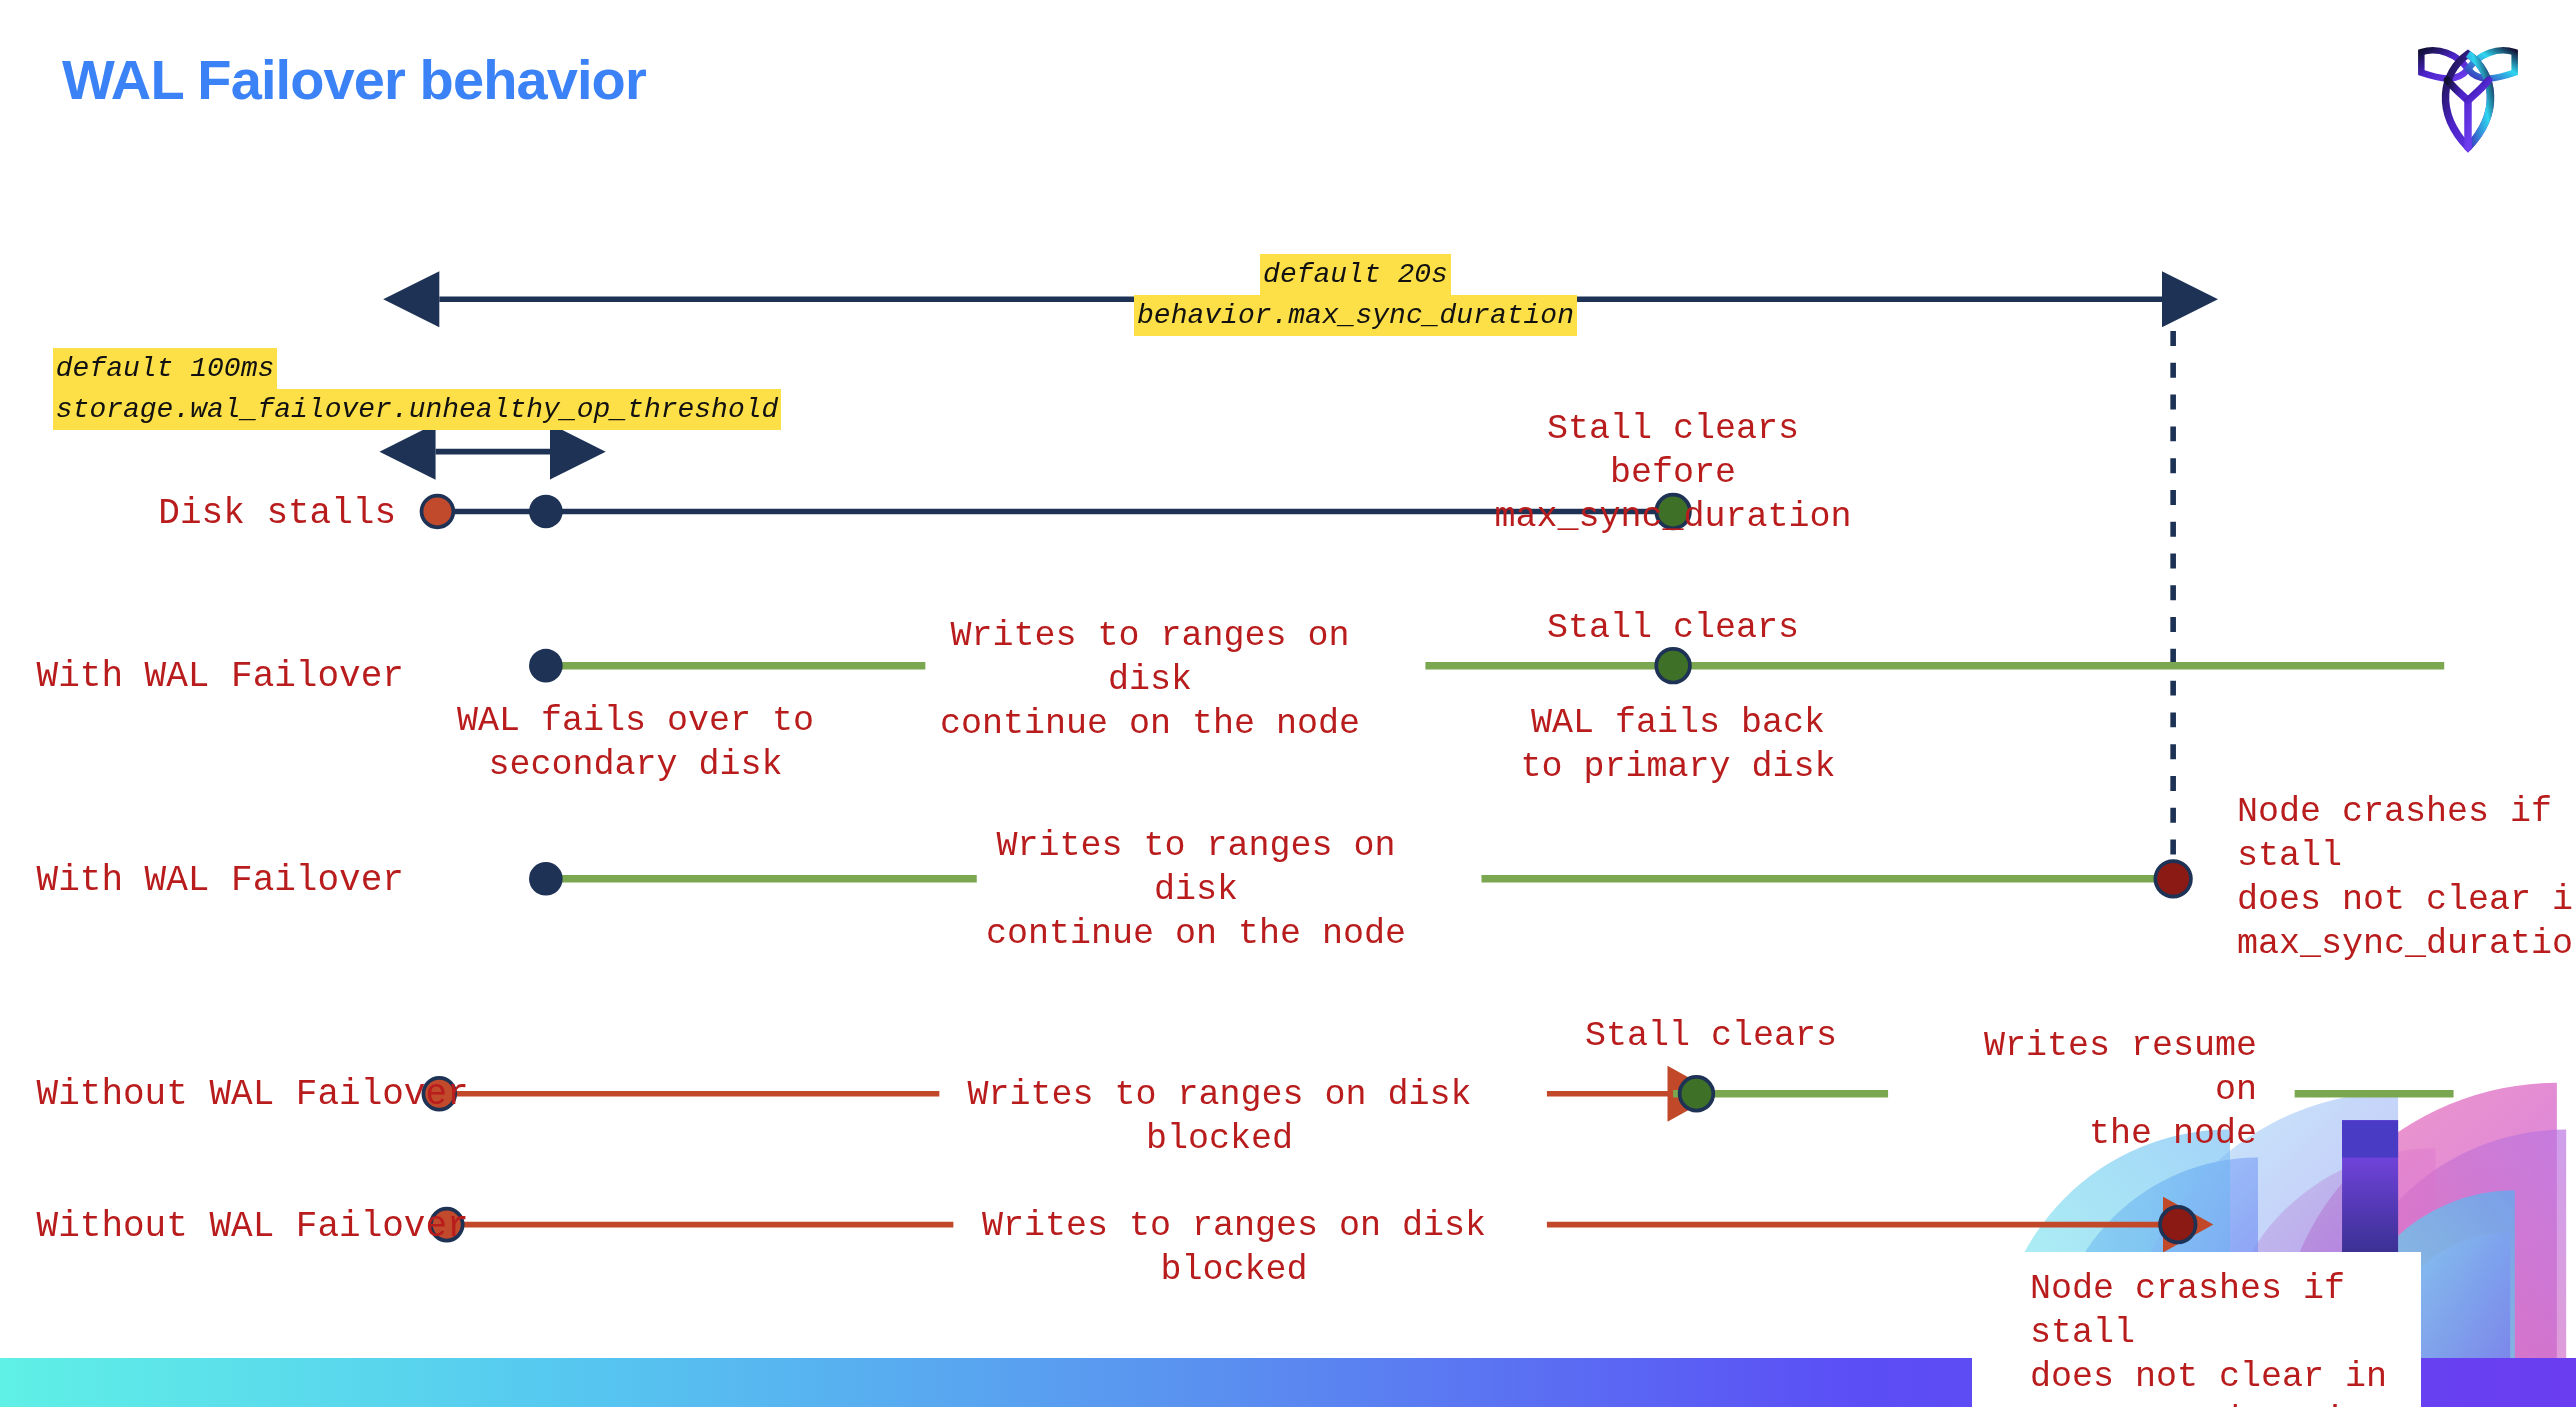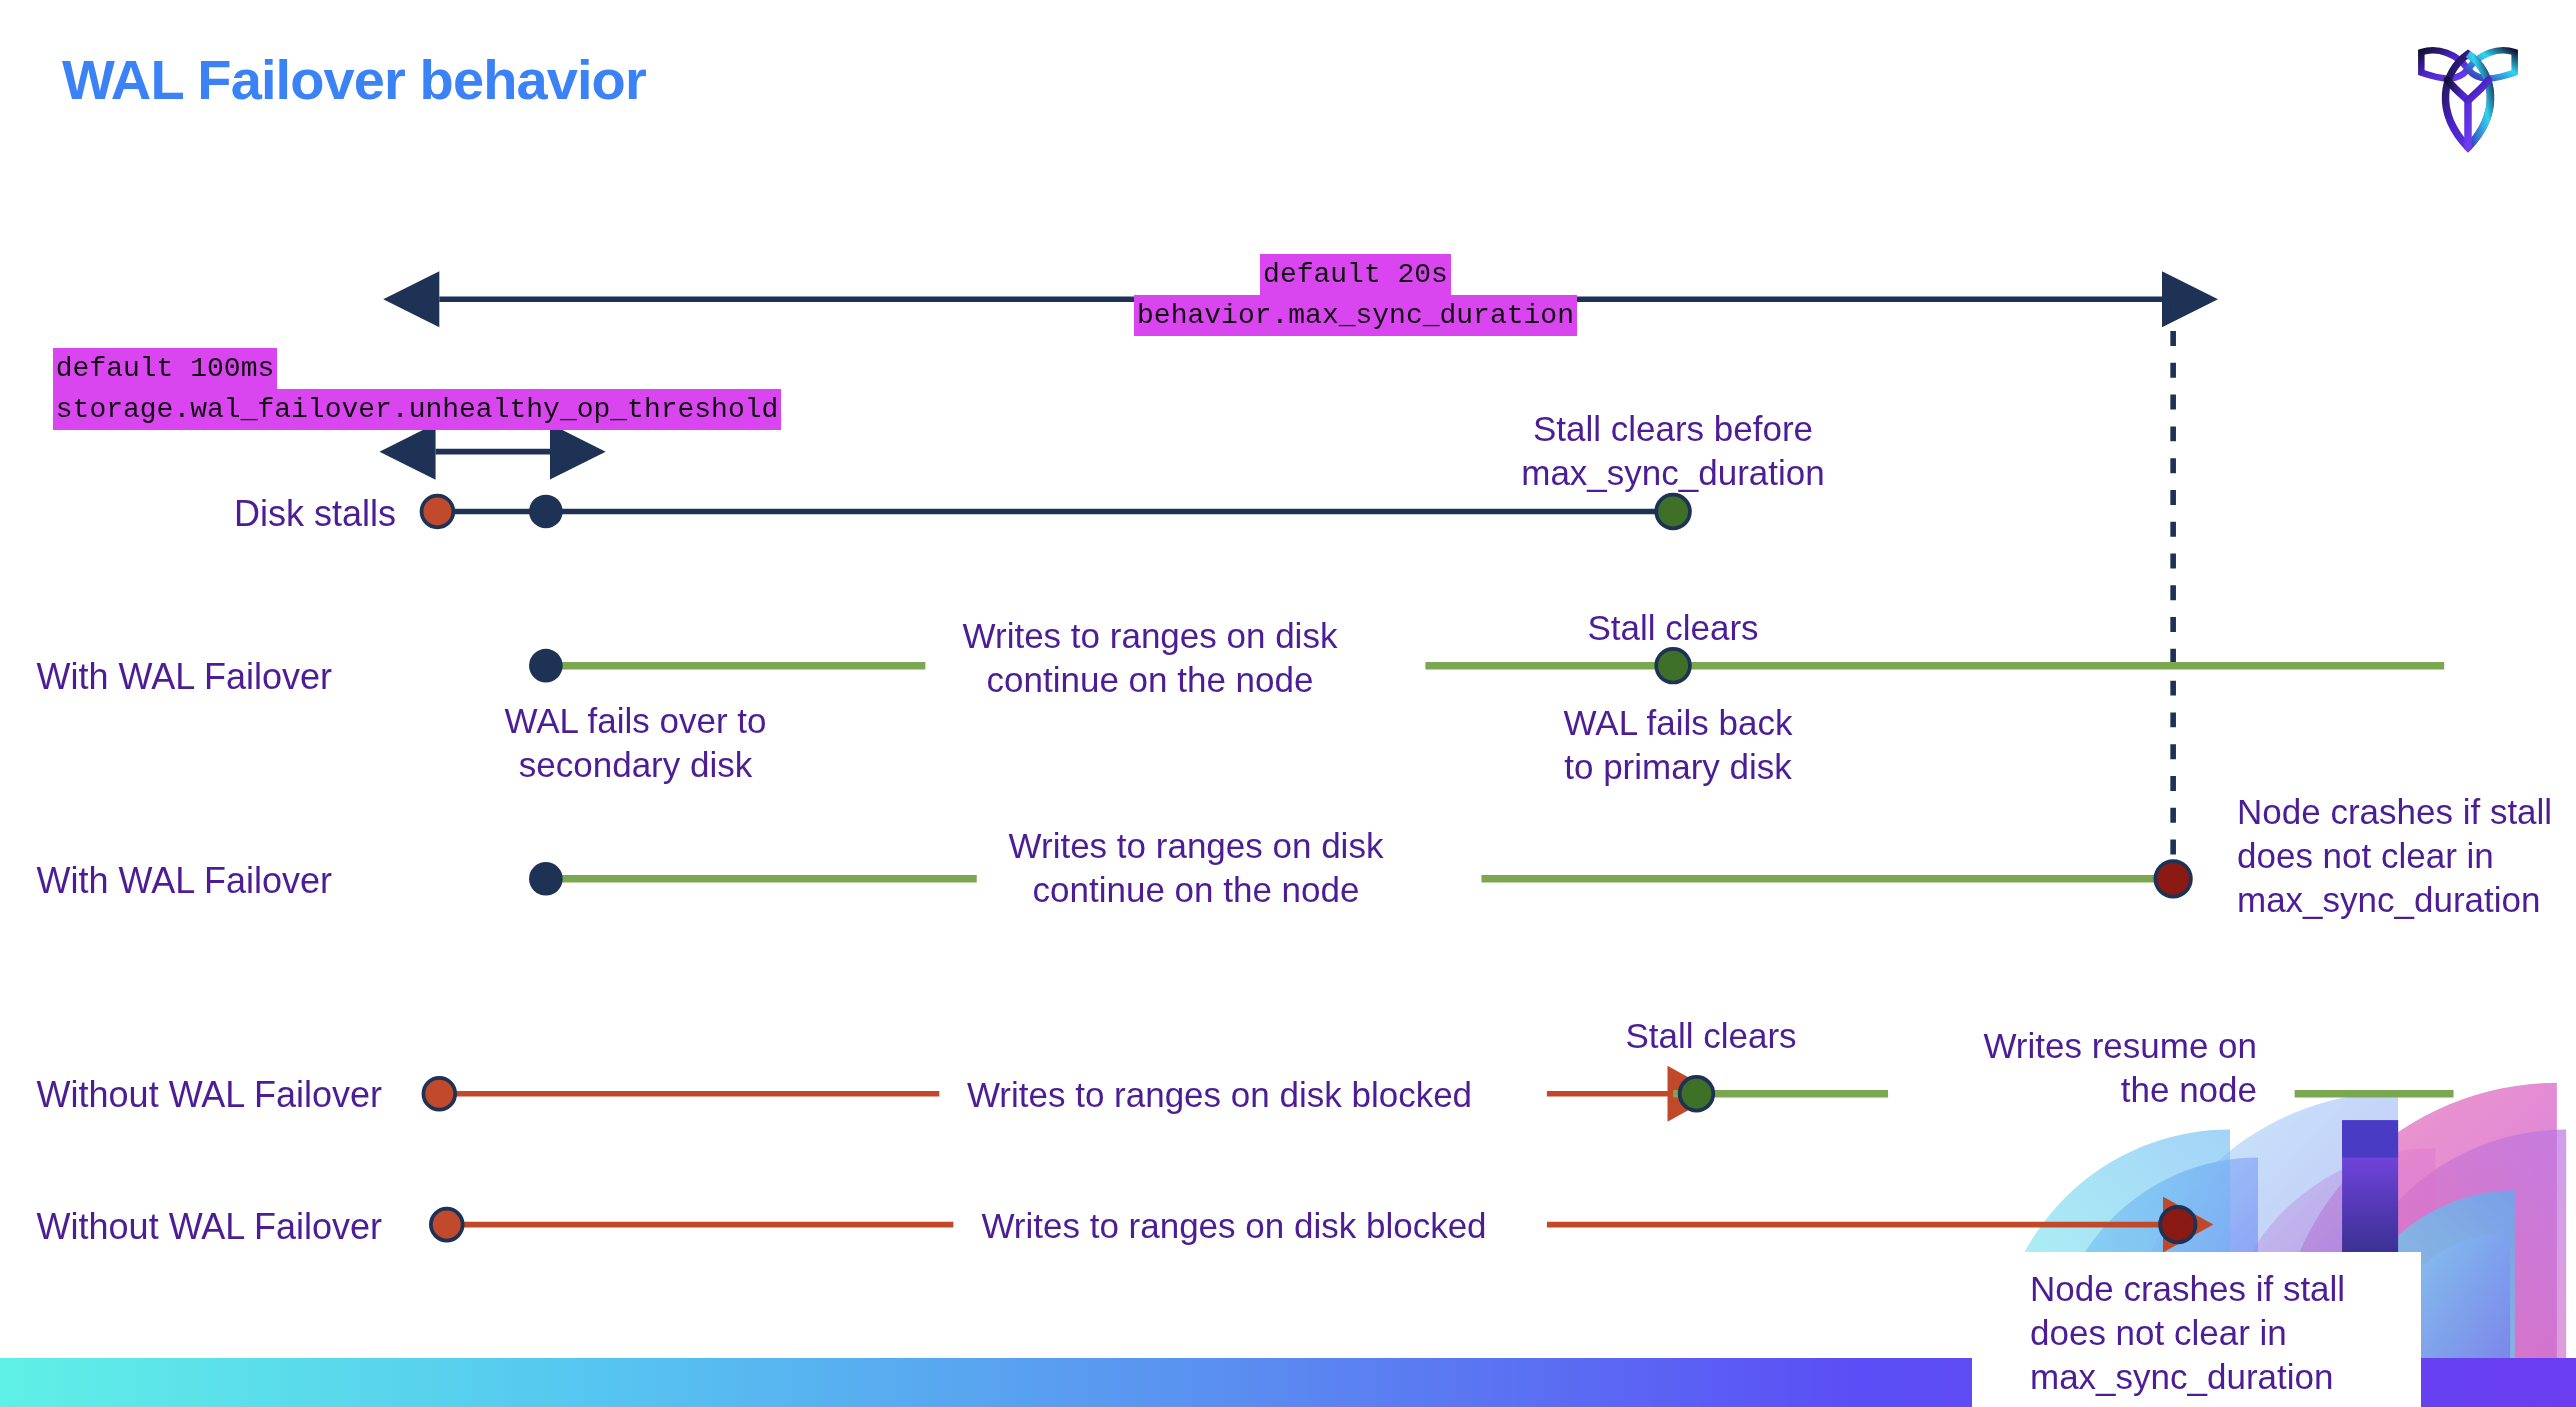--- a/index.html
+++ b/index.html
@@ -29,40 +29,40 @@
     position:absolute;left:0;bottom:0;width:100%;height:50px;
     background:linear-gradient(90deg,#5ff0e6 0%,#56c8f0 22%,#5a8ef0 48%,#5b4ef5 72%,#6a3df0 100%);
   }
 
   
   .chart{position:absolute;left:0;top:0;width:2576px;height:1408px;}
 
   
   .lbl{
     position:absolute;
-    color:#4c1d95;
-    font-family:Liberation Sans, sans-serif;
+    color:#b91c1c;
+    font-family:Liberation Mono, monospace;
     font-size:35px;
     line-height:44px;
     white-space:pre-line;
   }
   .lbl.row-name{font-size:36px;}
   .ctr{text-align:center;}
   .rgt{text-align:right;}
   .lft{text-align:left;padding-left:16px;}
 
   
   .code{
     position:absolute;
     font-family:"Liberation Mono", monospace;
     font-size:28px;
     line-height:39px;
     color:#111111;
   }
-  .code span{background:#d946ef;padding:0.9px 2.8px;display:inline-block;}
+  .code span{background:#fde047;padding:0.9px 2.8px;display:inline-block;font-style:italic;}
 
   
   .callout-box{
     position:absolute;
     background:#ffffff;
     left:1972px;top:1252px;width:449px;height:155px;
   }
 </style>
 </head>
 <body>

